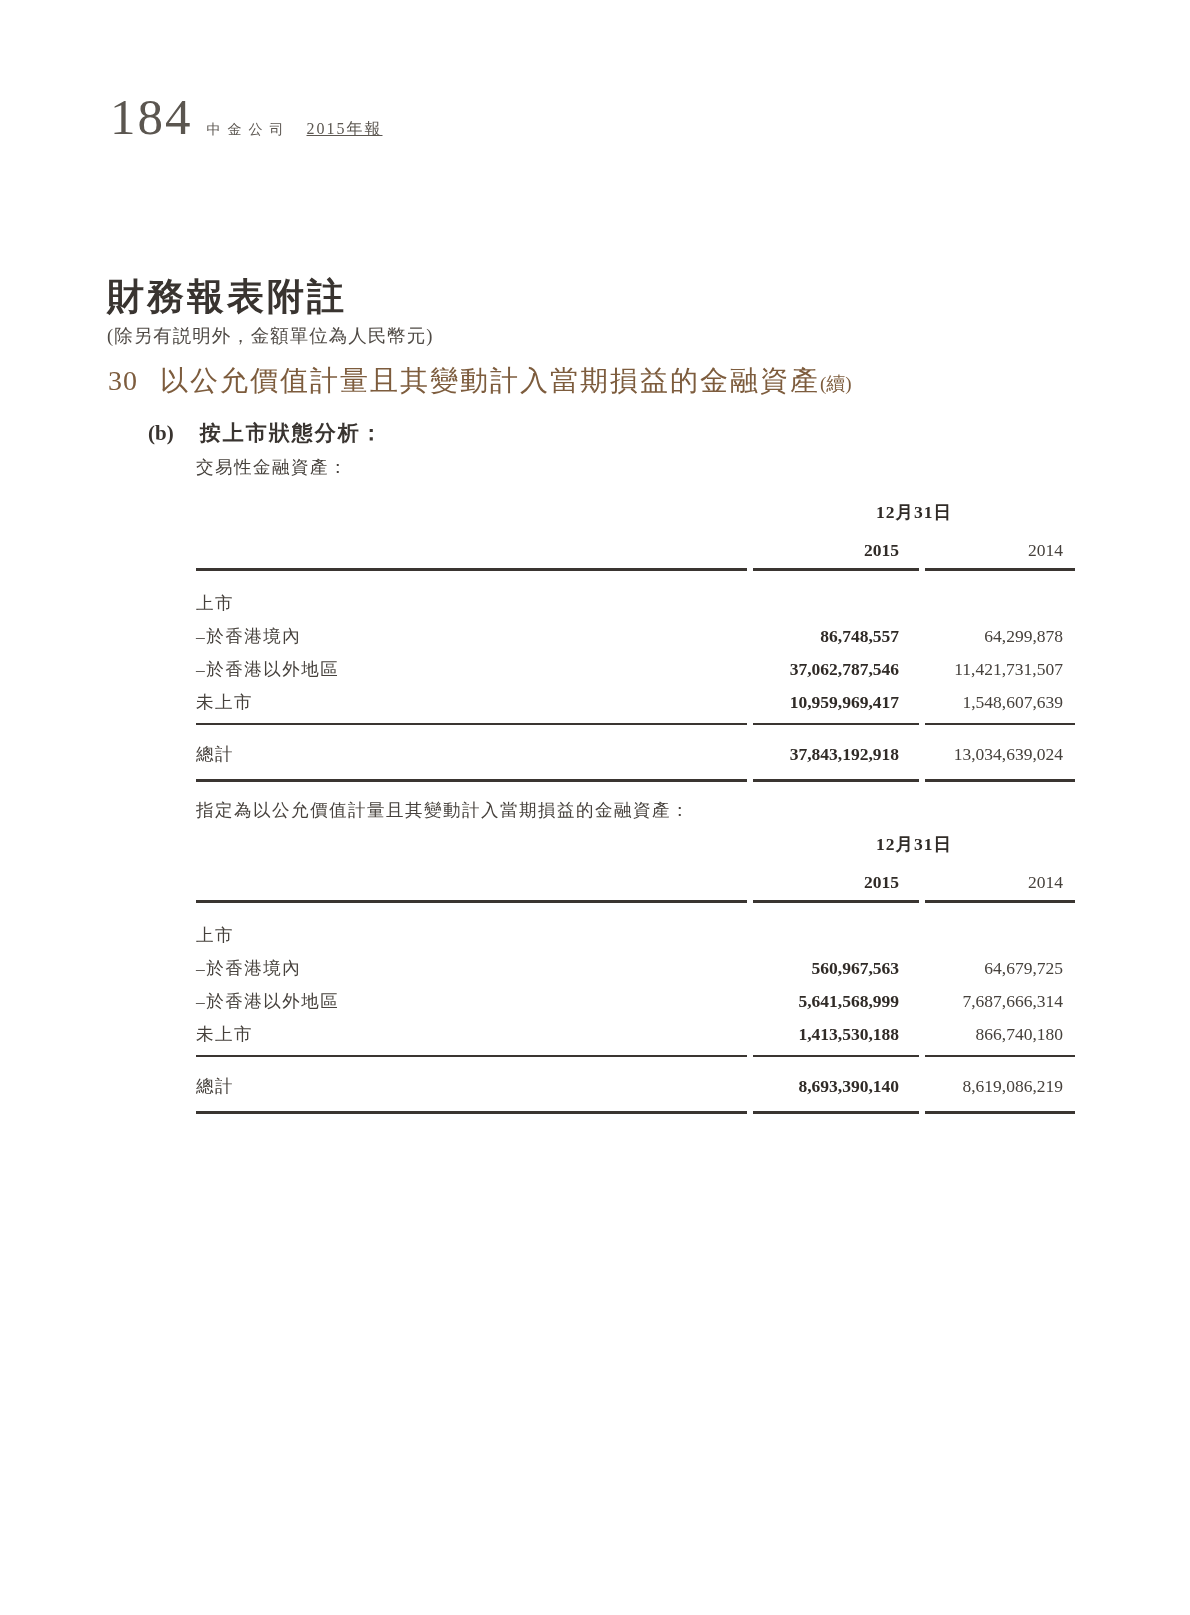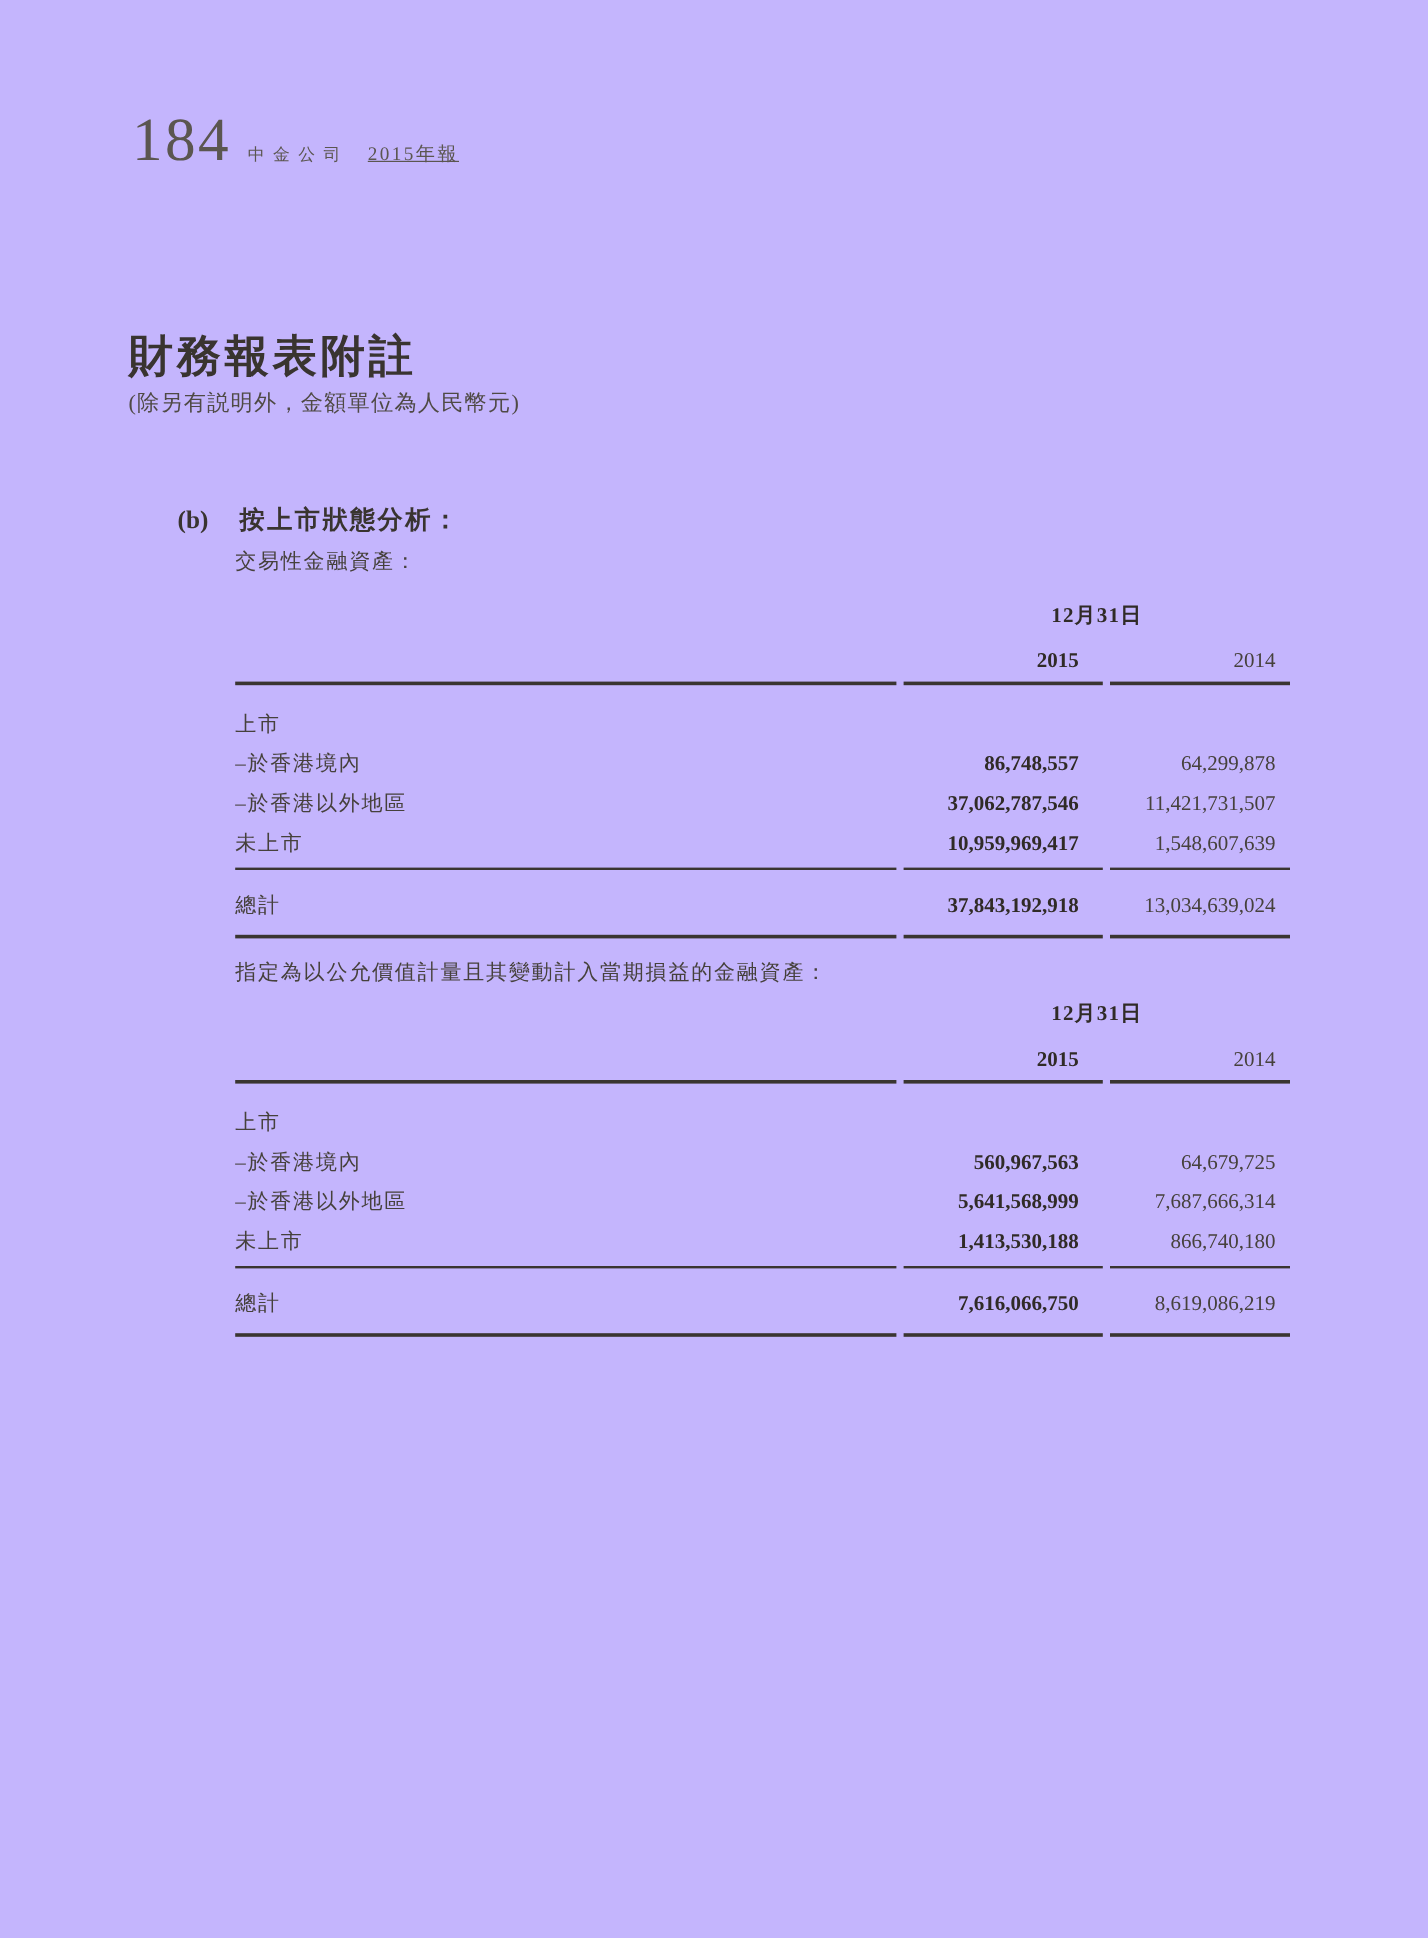--- a/index.html
+++ b/index.html
@@ -1,21 +1,21 @@
 <!DOCTYPE html>
 <html><head>
 <meta charset="utf-8">
 <style>
   html, body { margin: 0; padding: 0; }
   body { background: #fdf0e3; }
   .page {
     position: relative;
     width: 1190px;
     height: 1615px;
-    background: #c4b5fd;
+    background: #ffffff;
     font-family: "Liberation Serif", "DejaVu Serif", serif;
     color: #3e3933;
     overflow: hidden;
   }
 
   
   .page-header { position: absolute; left: 110px; top: 92px; display: flex; align-items: baseline; }
   .page-num   { font-size: 51px; line-height: 1; color: #5b5650; letter-spacing: 2px; }
   .company    { font-size: 14px; color: #5b5650; margin-left: 14px; letter-spacing: 7px; }
   .report-year{ font-size: 16px; color: #5b5650; margin-left: 16px; letter-spacing: 2px; text-decoration: underline; }
@@ -85,20 +85,25 @@
 
   <div class="page-header">
     <span class="page-num">184</span>
     <span class="company">中金公司</span>
     <span class="report-year">2015年報</span>
   </div>
 
   <div class="doc-title">財務報表附註</div>
   <div class="doc-subtitle">(除另有説明外，金額單位為人民幣元)</div>
 
+  <div class="section-heading">
+    <span class="section-num">30</span>
+    <span class="section-title">以公允價值計量且其變動計入當期損益的金融資產</span>
+    <span class="section-cont">(續)</span>
+  </div>
 
   <div class="subsection">
     <span class="subsection-label">(b)</span>
     <span class="subsection-title">按上市狀態分析：</span>
   </div>
 
   <div class="table-intro intro-1">交易性金融資產：</div>
 
   <div class="fin-table table-1">
     <div class="t-row th-date-row">
@@ -197,21 +202,21 @@
       </div>
     </div>
 
     <div class="t-row rule-thin mid-rule">
       <span></span>
         <span></span>
         <span></span>
     </div>
     <div class="t-row total-row">
       <span class="c1 row-label">總計</span>
-      <span class="c2 v2015">7,616,066,750</span>
+      <span class="c2 v2015">8,693,390,140</span>
       <span class="c3 v2014">8,619,086,219</span>
     </div>
     <div class="t-row rule-thick">
       <span></span>
         <span></span>
         <span></span>
     </div>
   </div>
 
 </div>

